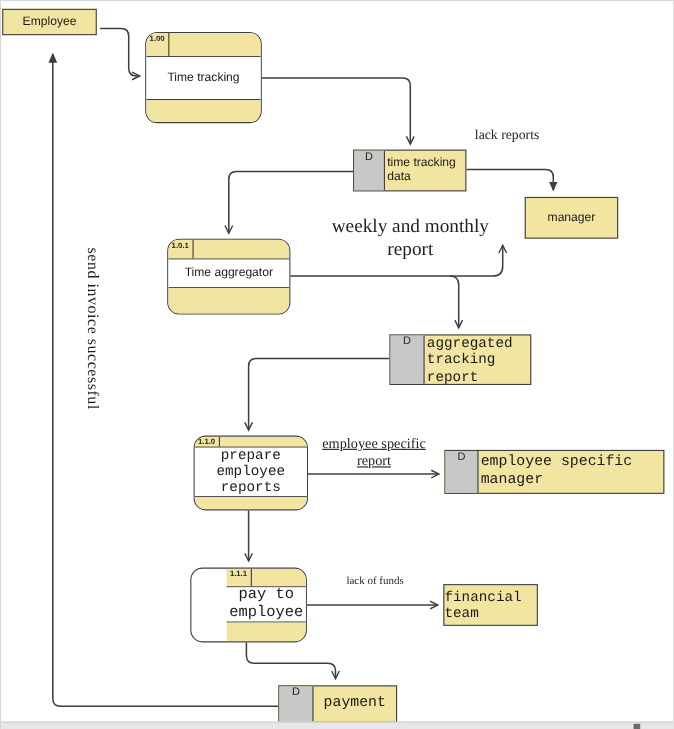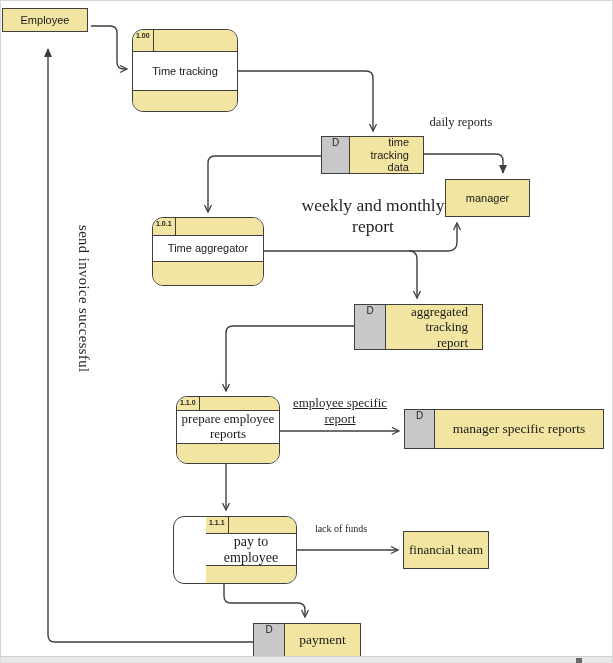--- a/index.html
+++ b/index.html
@@ -38,25 +38,25 @@
   
   .dstore{
     position:absolute;display:flex;border:1.6px solid #3f3f3f;box-sizing:border-box;background:#f1e5a1;
   }
   .d-tab{
     background:#c8c8c8;border-right:1.3px solid #3f3f3f;
     display:flex;justify-content:center;align-items:flex-start;
     font-size:10px;color:#222;box-sizing:border-box;
   }
   .d-body{
-    flex:1;display:flex;align-items:center;justify-content:center;text-align:right;
-    font-size:11px;line-height:1.18;padding:0 14px;
+    flex:1;display:flex;align-items:center;justify-content:center;text-align:left;
+    font-size:11px;line-height:1.18;padding:0 2px;
   }
 
-  .serif{font-family:Liberation Serif, serif;}
+  .serif{font-family:Liberation Mono, monospace;}
 
   
   .flabel{
     position:absolute;text-align:center;
     font-family:"Liberation Serif","DejaVu Serif",serif;
     color:#1f1f1f;line-height:1.2;
   }
   .vlabel{
     position:absolute;writing-mode:vertical-rl;
     font-family:"Liberation Serif","DejaVu Serif",serif;
@@ -95,21 +95,21 @@
       <path d="M 278 549 H 397" marker-end="url(#mOpen)"></path>
       <path d="M 223 583 V 595 Q 223 602 230 602 H 297 Q 304 602 304 609 V 616" marker-end="url(#mOpen)"></path>
       <path d="M 252 641 H 54 Q 47 641 47 634 V 48" marker-end="url(#mFill)"></path>
     </g>
   </svg>
 
   <div class="entity" style="left:1px;top:7px;width:86px;height:24px;">
     <span>Employee</span>
   </div>
 
-  <div class="entity" style="left:444px;top:178px;width:85px;height:38px;">
+  <div class="entity" style="left:476px;top:178px;width:85px;height:38px;">
     <span>manager</span>
   </div>
 
   <div class="entity serif" style="left:402px;top:530px;width:86px;height:38px;font-size:13px;">
     <span>financial team</span>
   </div>
 
   <div class="process" style="left:131px;top:28px;width:106px;height:83px;">
     <div class="p-header" style="height:21px;">
       <span class="p-id">1.00</span>
@@ -127,49 +127,49 @@
   </div>
 
   <div class="process" style="left:175px;top:395px;width:104px;height:68px;">
     <div class="p-header" style="height:13px;">
       <span class="p-id">1.1.0</span>
     </div>
     <div class="p-body serif" style="font-size:13px;">prepare employee reports</div>
     <div class="p-footer" style="height:19px;"></div>
   </div>
 
-  <div class="process" style="left:172px;top:515px;width:124px;height:68px;padding-left:32px;">
+  <div class="process" style="left:172px;top:515px;width:106px;height:68px;padding-left:32px;">
     <div class="p-header" style="height:19px;">
       <span class="p-id">1.1.1</span>
     </div>
     <div class="p-body serif" style="font-size:14px;">pay to employee</div>
     <div class="p-footer" style="height:20px;"></div>
   </div>
 
   <div class="dstore" style="left:320px;top:135px;width:103px;height:38px;">
     <div class="d-tab" style="width:28px;">D</div>
     <div class="d-body">time tracking data</div>
   </div>
 
   <div class="dstore" style="left:353px;top:303px;width:129px;height:46px;">
     <div class="d-tab" style="width:31px;">D</div>
     <div class="d-body serif" style="font-size:13px;">aggregated tracking report</div>
   </div>
 
   <div class="dstore" style="left:403px;top:408px;width:200px;height:40px;">
     <div class="d-tab" style="width:30px;">D</div>
-    <div class="d-body serif" style="font-size:13.5px;">manager specific reports</div>
+    <div class="d-body serif" style="font-size:13.5px;">employee specific manager</div>
   </div>
 
   <div class="dstore" style="left:252px;top:622px;width:108px;height:34px;">
     <div class="d-tab" style="width:31px;">D</div>
     <div class="d-body serif" style="font-size:13.5px;border-radius:13px;">payment</div>
   </div>
 
-  <div class="flabel" style="left:428px;top:114px;width:64px;font-size:12.5px;">daily reports</div>
+  <div class="flabel" style="left:428px;top:114px;width:64px;font-size:12.5px;">lack reports</div>
 
   <div class="flabel" style="left:288px;top:194px;width:168px;font-size:17.5px;">weekly and monthly report</div>
 
   <div class="flabel" style="left:284px;top:394px;width:110px;font-size:13px;text-decoration:underline;">employee specific report</div>
 
   <div class="flabel" style="left:295px;top:522px;width:90px;font-size:10px;">lack of funds</div>
 
   <div class="vlabel" style="left:74px;top:224px;height:176px;">send invoice successful</div>
 
   <div class="bottom-band"></div>

